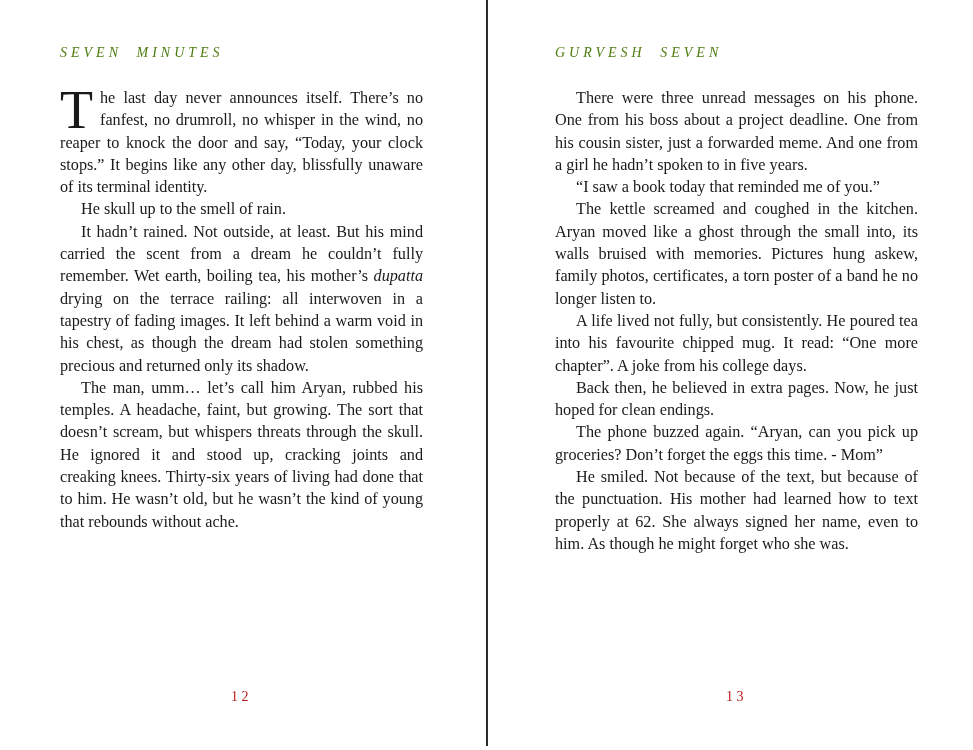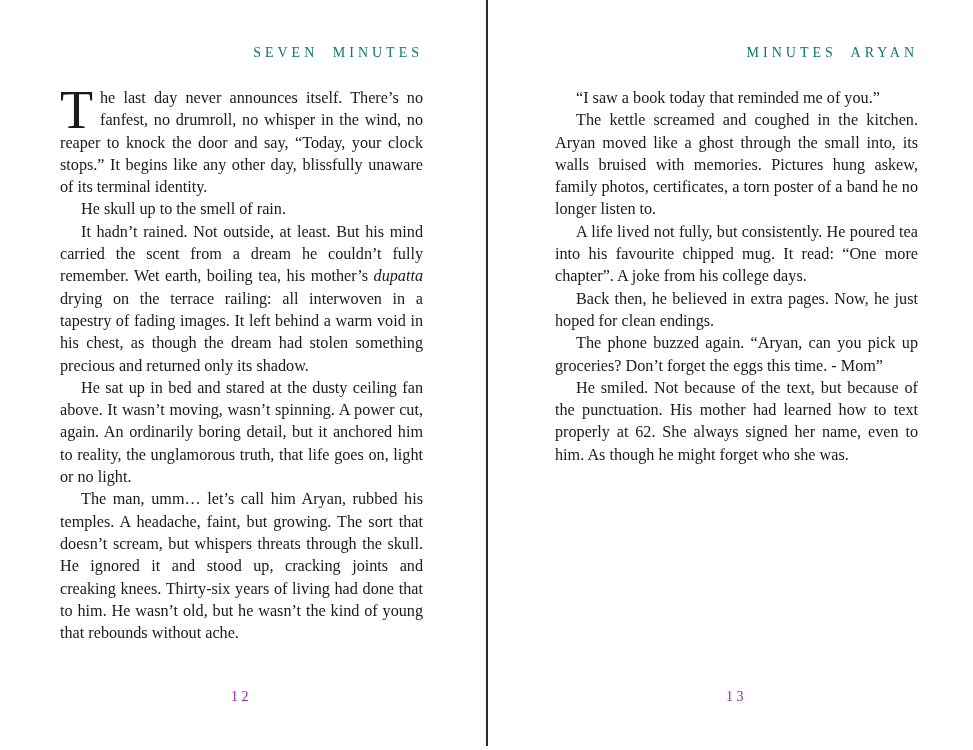--- a/index.html
+++ b/index.html
@@ -15,26 +15,27 @@
   .spine-divider {
     position: absolute; left: 486px; top: 0;
     width: 2px; height: 746px;
     background: #2b2b2b;
   }
   .page { position: absolute; top: 0; height: 750px; }
   .page-left  { left: 60px;  width: 363px; }
   .page-right { left: 555px; width: 363px; }
   .running-header {
     position: absolute; top: 45px; left: 0; right: 0;
-    text-align: right;
+    text-align: left;
     font-size: 14px;
     letter-spacing: 4px;
     word-spacing: 7px;
-    color: #0f766e;
+    color: #4d7c0f;
     white-space: nowrap;
+    font-style: italic;
   }
   .page-body {
     position: absolute; top: 87px; left: 0; right: 0;
     font-size: 16.2px;
     line-height: 22.3px;
     text-align: justify;
     hyphens: none;
   }
   .para { margin: 0; text-indent: 21px; }
   .para.no-indent { text-indent: 0; }
@@ -43,45 +44,45 @@
     font-size: 54px;
     line-height: 40px;
     margin-top: 3px;
     padding-right: 7px;
   }
   .page-number {
     position: absolute; top: 689px; left: 0; right: 0;
     text-align: center;
     font-size: 14px;
     letter-spacing: 3.5px;
-    color: #a21caf;
+    color: #b91c1c;
   }
 </style>
 </head>
 <body>
 
 <div class="spread">
 
   <div class="page page-left">
     <div class="running-header">SEVEN MINUTES</div>
     <div class="page-body">
         <p class="para no-indent"><span class="dropcap">T</span><span>he last day never announces itself. There’s no fanfest, no drumroll, no whisper in the wind, no reaper to knock the door and say, “Today, your clock stops.” It begins like any other day, blissfully unaware of its terminal identity.</span></p>
         <p class="para"><span>He skull up to the smell of rain.</span></p>
         <p class="para"><span>It hadn’t rained. Not outside, at least. But his mind carried the scent from a dream he couldn’t fully remember. Wet earth, boiling tea, his mother’s </span><em>dupatta</em><span> drying on the terrace railing: all interwoven in a tapestry of fading images. It left behind a warm void in his chest, as though the dream had stolen something precious and returned only its shadow.</span></p>
-        <p class="para"><span>He sat up in bed and stared at the dusty ceiling fan above. It wasn’t moving, wasn’t spinning. A power cut, again. An ordinarily boring detail, but it anchored him to reality, the unglamorous truth, that life goes on, light or no light.</span></p>
         <p class="para"><span>The man, umm… let’s call him Aryan, rubbed his temples. A headache, faint, but growing. The sort that doesn’t scream, but whispers threats through the skull. He ignored it and stood up, cracking joints and creaking knees. Thirty-six years of living had done that to him. He wasn’t old, but he wasn’t the kind of young that rebounds without ache.</span></p>
       </div>
     <div class="page-number">12</div>
   </div>
 
   <div class="spine-divider"></div>
 
   <div class="page page-right">
-    <div class="running-header">MINUTES ARYAN</div>
+    <div class="running-header">GURVESH SEVEN</div>
     <div class="page-body">
+        <p class="para"><span>There were three unread messages on his phone. One from his boss about a project deadline. One from his cousin sister, just a forwarded meme. And one from a girl he hadn’t spoken to in five years.</span></p>
         <p class="para"><span>“I saw a book today that reminded me of you.”</span></p>
         <p class="para"><span>The kettle screamed and coughed in the kitchen. Aryan moved like a ghost through the small into, its walls bruised with memories. Pictures hung askew, family photos, certificates, a torn poster of a band he no longer listen to.</span></p>
         <p class="para"><span>A life lived not fully, but consistently. He poured tea into his favourite chipped mug. It read: “One more chapter”. A joke from his college days.</span></p>
         <p class="para"><span>Back then, he believed in extra pages. Now, he just hoped for clean endings.</span></p>
         <p class="para"><span>The phone buzzed again. “Aryan, can you pick up groceries? Don’t forget the eggs this time. - Mom”</span></p>
         <p class="para"><span>He smiled. Not because of the text, but because of the punctuation. His mother had learned how to text properly at 62. She always signed her name, even to him. As though he might forget who she was.</span></p>
       </div>
     <div class="page-number">13</div>
   </div>
 

